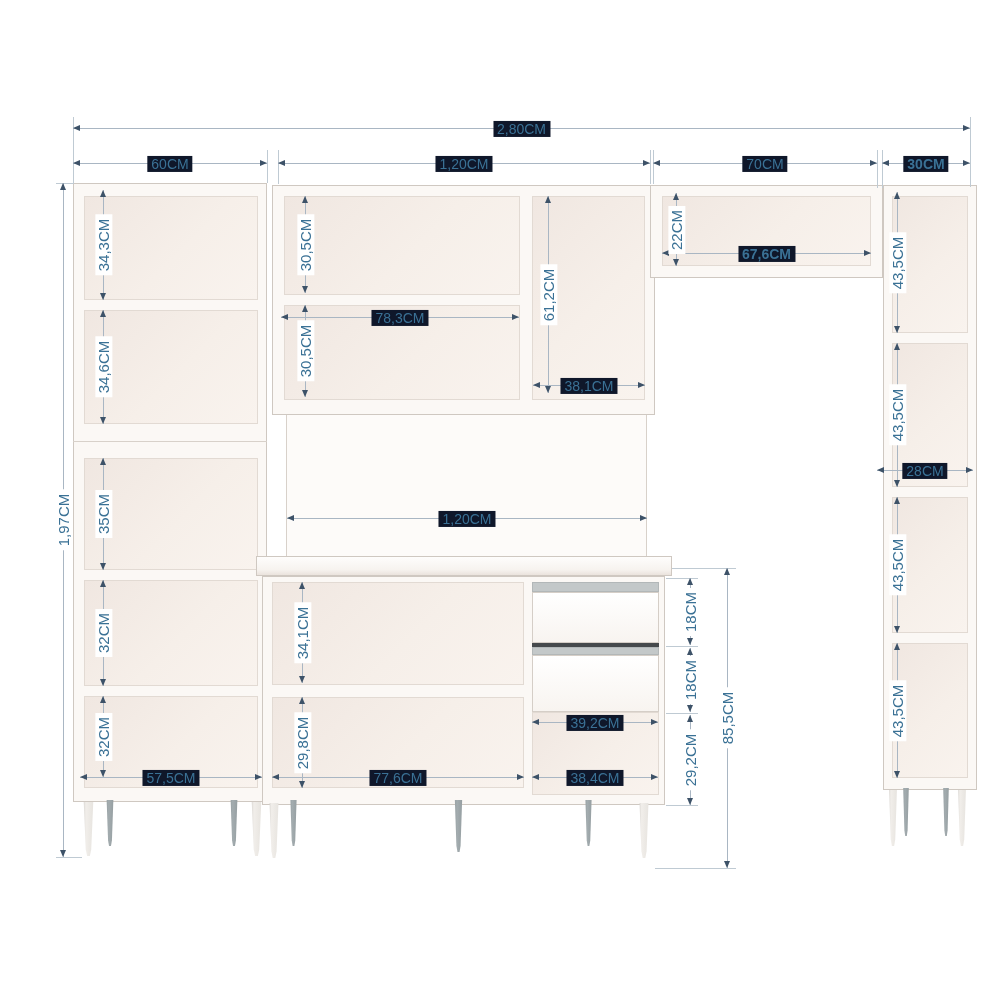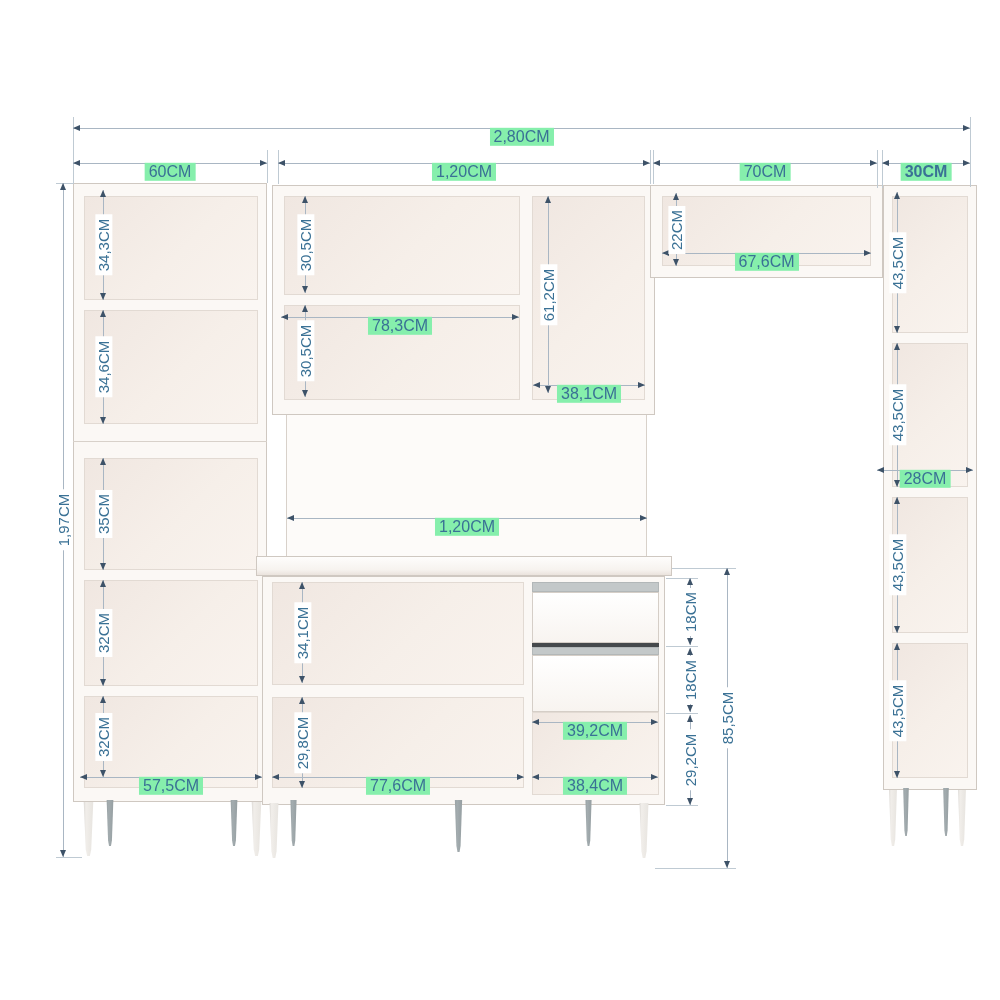--- a/index.html
+++ b/index.html
@@ -22,22 +22,22 @@
   .dimh{position:absolute;height:0;border-top:1px solid #a9b6c3;}
   .dimh::before{content:"";position:absolute;left:0;top:-4px;width:0;height:0;
     border-right:7px solid #3d5268;border-top:3px solid transparent;border-bottom:3px solid transparent;}
   .dimh::after{content:"";position:absolute;right:0;top:-4px;width:0;height:0;
     border-left:7px solid #3d5268;border-top:3px solid transparent;border-bottom:3px solid transparent;}
   .dimv{position:absolute;width:0;border-left:1px solid #a9b6c3;}
   .dimv::before{content:"";position:absolute;top:0;left:-4px;width:0;height:0;
     border-bottom:7px solid #3d5268;border-left:3px solid transparent;border-right:3px solid transparent;}
   .dimv::after{content:"";position:absolute;bottom:0;left:-4px;width:0;height:0;
     border-top:7px solid #3d5268;border-left:3px solid transparent;border-right:3px solid transparent;}
-  .dimh>span{position:absolute;left:50%;top:8px;transform:translate(-50%,-50%);
-    background:#86efac;padding:0 4px;color:#3a7195;font-size:16px;line-height:1.15;white-space:nowrap;}
+  .dimh>span{position:absolute;left:50%;top:0;transform:translate(-50%,-50%);
+    background:#0f172a;padding:0 4px;color:#3a7195;font-size:14px;line-height:1.15;white-space:nowrap;}
   .dimv>span{position:absolute;top:50%;left:0;transform:translate(-50%,-50%) rotate(-90deg);
     background:#ffffff;padding:0 4px;color:#3a7195;font-size:15px;line-height:1.15;white-space:nowrap;}
   .ext{position:absolute;background:#bfcad3;}
 </style>
 </head>
 <body>
 
 <div id="canvas">
 
   <div class="cab" style="left:73px;top:183px;width:194px;height:619px;"></div>
@@ -114,21 +114,21 @@
     </div>
   <div class="dimh" style="left:278px;top:163px;width:372px;">
     <span>1,20CM</span>
     </div>
   <div class="dimh" style="left:653px;top:163px;width:224px;">
     <span>70CM</span>
     </div>
   <div class="dimh" style="left:882px;top:163px;width:88px;font-weight:bold;">
     <span>30CM</span>
     </div>
-  <div class="dimh" style="left:662px;top:253px;width:209px;">
+  <div class="dimh" style="left:662px;top:253px;width:209px;font-weight:bold;">
     <span>67,6CM</span>
     </div>
   <div class="dimh" style="left:281px;top:317px;width:238px;">
     <span>78,3CM</span>
     </div>
   <div class="dimh" style="left:533px;top:385px;width:112px;">
     <span>38,1CM</span>
     </div>
   <div class="dimh" style="left:877px;top:470px;width:96px;">
     <span>28CM</span>

